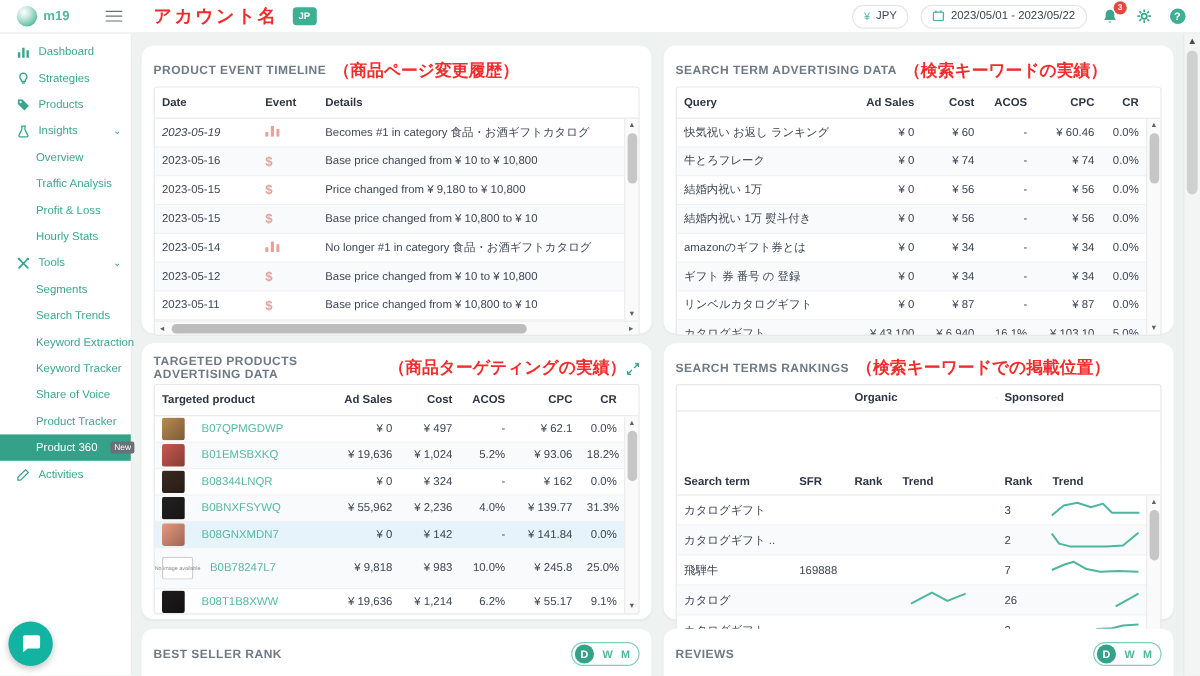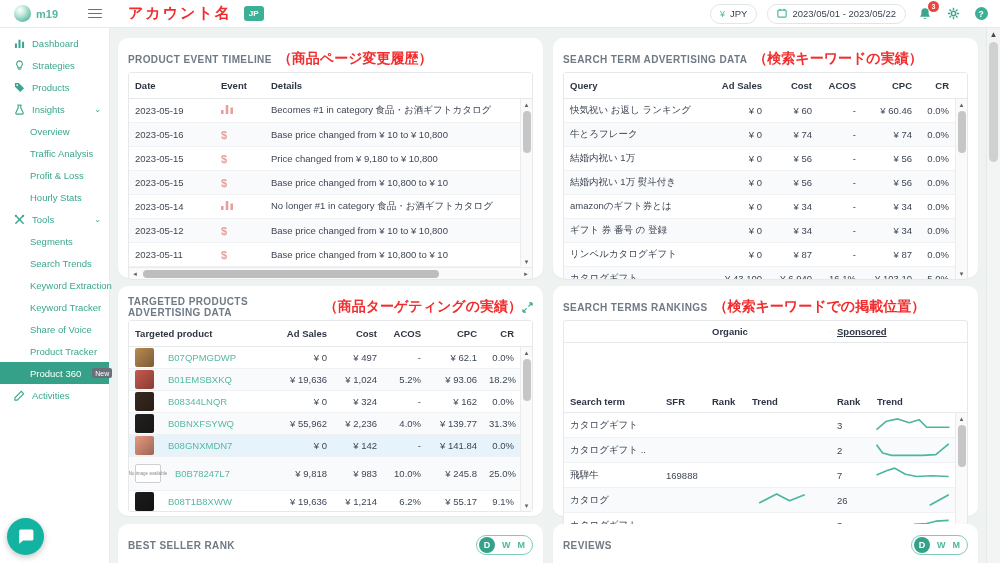--- a/index.html
+++ b/index.html
@@ -241,21 +241,21 @@
         <span class="annotation">（商品ページ変更履歴）</span>
       </div>
       <div class="tbl" id="tbl-events">
           <div class="thead">
             <span class="th" style="width: 86px;">Date</span>
             <span class="th" style="width: 50px;">Event</span>
             <span class="th" style="width: 255px;">Details</span>
           </div>
           <div class="tbody" style="height: 168px;">
             <div class="tr" style="height: 24px;">
-              <span class="td" style="width: 86px;">2023-05-19</span>
+              <span class="td" style="width: 86px; font-style: italic;">2023-05-19</span>
               <span class="td" style="width: 50px;"><span><svg width="12" height="9" viewBox="0 0 12 9">
                     <path d="M0 9V5h2.6v4zM4.7 9V0h2.6v9zM9.4 9V2.6H12V9z" fill="#e5a29b"></path>
                   </svg></span></span>
               <span class="td" style="width: 255px;">Becomes #1 in category 食品・お酒ギフトカタログ</span>
             </div>
             <div class="tr" style="height: 24px;">
               <span class="td" style="width: 86px;">2023-05-16</span>
               <span class="td" style="width: 50px;"><span class="price-ic">$</span></span>
               <span class="td" style="width: 255px;">Base price changed from ¥ 10 to ¥ 10,800</span>
             </div>
@@ -514,21 +514,21 @@
 
     <div class="card h2">
       <div class="card-head">
         <span class="card-title">SEARCH TERMS RANKINGS</span>
         <span class="annotation">（検索キーワードでの掲載位置）</span>
       </div>
       <div class="tbl" id="tbl-rankings">
           <div class="ghead">
             <span class="gh" style="width: 142px;"></span>
             <span class="gh" style="width: 125px;">Organic</span>
-            <span class="gh" style="width: 126px; text-decoration: underline;">Sponsored</span>
+            <span class="gh" style="width: 126px;">Sponsored</span>
           </div>
           <div class="thead" style="height: 22px; margin-top: 48px;">
             <span class="th" style="width: 96px;">Search term</span>
             <span class="th" style="width: 46px;">SFR</span>
             <span class="th" style="width: 40px;">Rank</span>
             <span class="th" style="width: 85px;">Trend</span>
             <span class="th" style="width: 40px;">Rank</span>
             <span class="th" style="width: 86px;">Trend</span>
           </div>
           <div class="tbody" style="height: 152px;">

